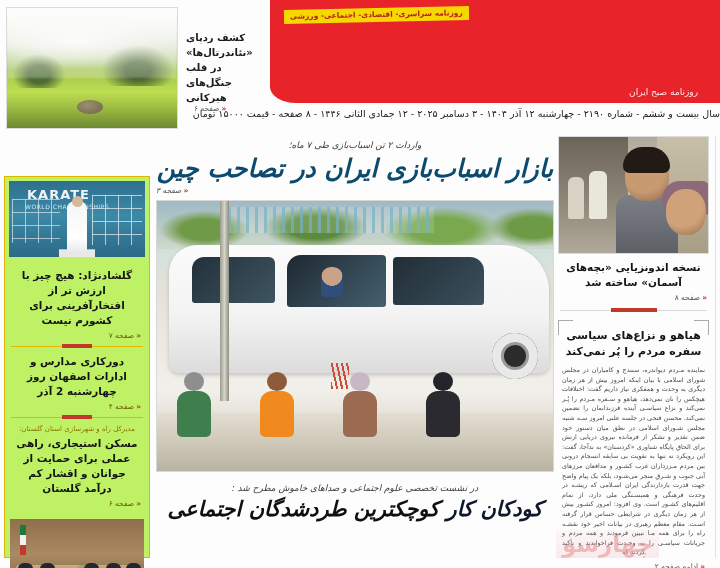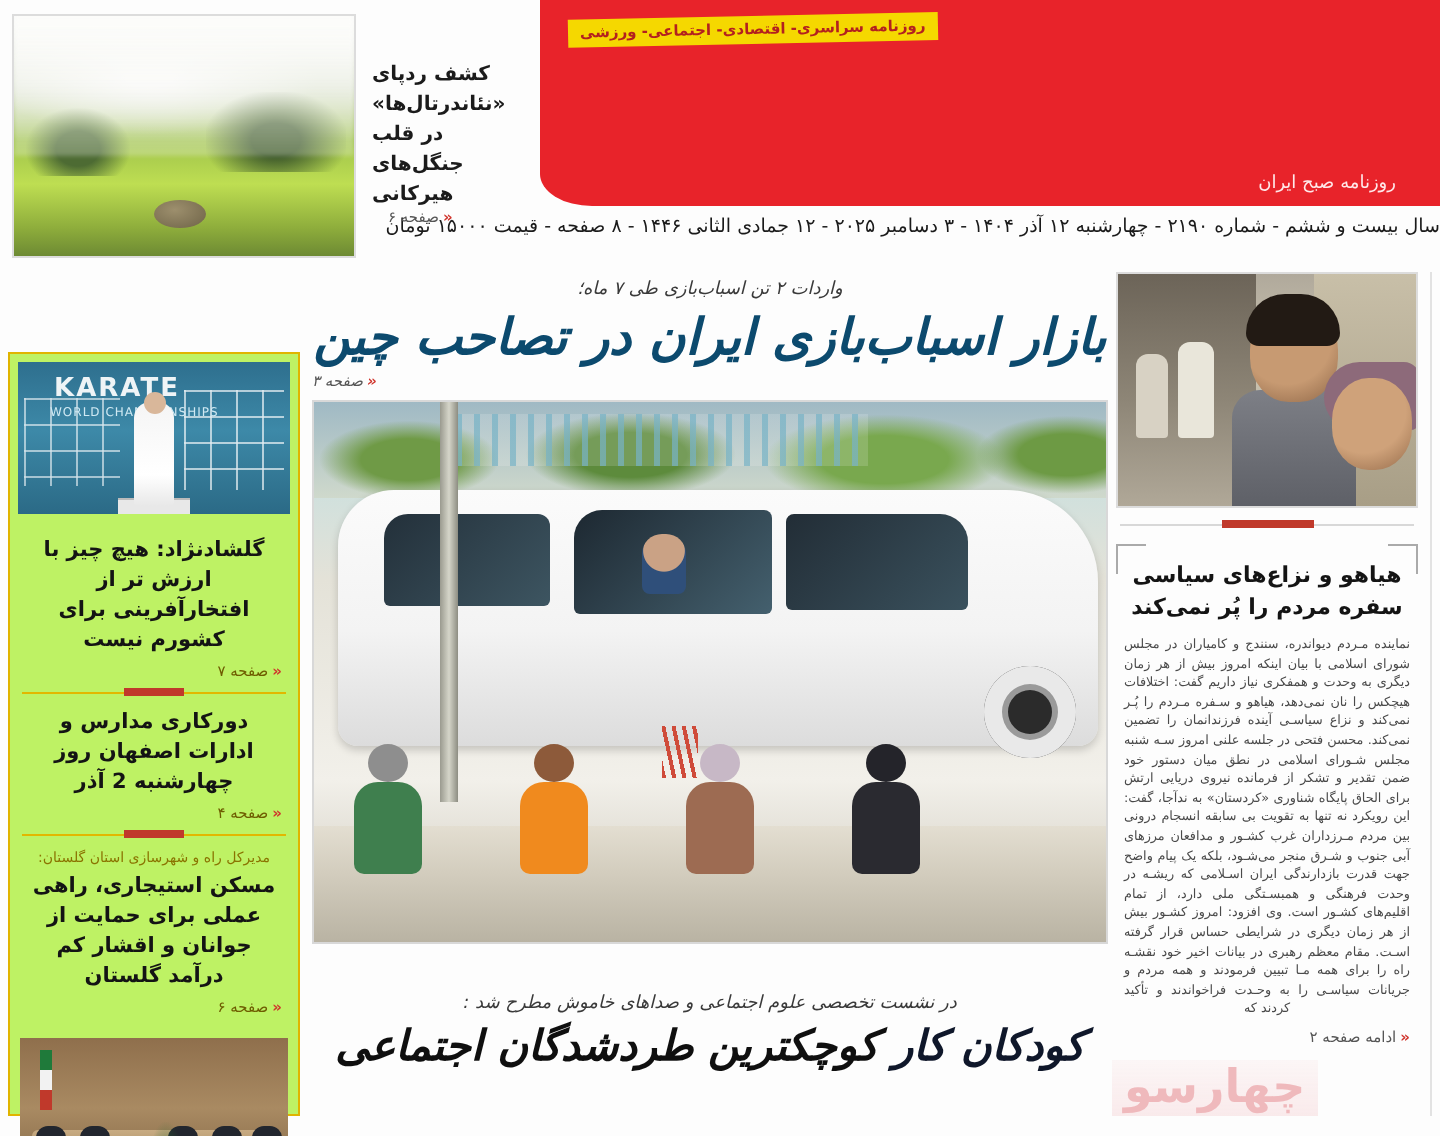--- a/index.html
+++ b/index.html
@@ -253,21 +253,21 @@
   .f1 { left: 5%; } .f1 .head { background: #8e8e8e; } .f1 .body { background: #3f7f4e; }
   .f2 { left: 26%; } .f2 .head { background: #8d5a3a; } .f2 .body { background: #f08a1e; }
   .f3 { left: 47%; } .f3 .head { background: #c7b8c6; } .f3 .body { background: #9d6b52; }
   .f4 { left: 68%; } .f4 .head { background: #24242a; } .f4 .body { background: #2a2a30; }
   .mp-flowers {
     position: absolute; left: 44%; bottom: 82px; width: 18px; height: 26px;
     background: repeating-linear-gradient(78deg, #cf4b3a 0 2px, rgba(255,255,255,0) 2px 5px);
   }
   .bot-kicker {
     text-align: center; direction: rtl; font-size: 9px; color: #3a3a3a;
-    margin-top: 25px; margin-bottom: 2px;
+    margin-top: 11px; margin-bottom: 2px;
   }
   .bot-headline {
     text-align: center; direction: rtl;
     font-size: 21px; line-height: 28px; font-weight: bold; color: #0f0f0f;
     letter-spacing: -.3px;
   }
   .bot-headline .red { color: #0f172a; }
 
   
   .col-right {
@@ -471,20 +471,24 @@
       <div class="street"></div>
       <div class="wall"></div>
       <div class="kid1"></div>
       <div class="kid2"></div>
       <div class="boy-body"></div>
       <div class="boy-head"></div>
       <div class="boy-hair"></div>
       <div class="girl-scarf"></div>
       <div class="girl-head"></div>
     </div>
+    <div class="rc-cap">
+      <div class="t">نسخه اندونزیایی «بچه‌های آسمان» ساخته شد</div>
+      <div class="pagelink"><span class="chev">«</span><span>صفحه ۸</span></div>
+    </div>
 
     <div class="rc-sep"></div>
 
     <div class="rc-article">
       <div class="rc-art-title">هیاهو و نزاع‌های سیاسی سفره مردم را پُر نمی‌کند</div>
       <div class="rc-art-body">نماینده مـردم دیواندره، سنندج و کامیاران در مجلس شورای اسلامی با بیان اینکه امروز بیش از هر زمان دیگری به وحدت و همفکری نیاز داریم گفت: اختلافات هیچکس را نان نمی‌دهد، هیاهو و سـفره مـردم را پُـر نمی‌کند و نزاع سیاسـی آینده فرزندانمان را تضمین نمی‌کند. محسن فتحی در جلسه علنی امروز سـه شنبه مجلس شـورای اسلامی در نطق میان دستور خود ضمن تقدیر و تشکر از فرمانده نیروی دریایی ارتش برای الحاق پایگاه شناوری «کردستان» به ندآجا، گفت: این رویکرد نه تنها به تقویت بی سابقه انسجام درونی بین مردم مـرزداران غرب کشـور و مدافعان مرزهای آبی جنوب و شـرق منجر می‌شـود، بلکه یک پیام واضح جهت قدرت بازدارندگی ایران اسـلامی که ریشـه در وحدت فرهنگی و همبسـتگی ملی دارد، از تمام اقلیم‌های کشـور است. وی افزود: امروز کشـور بیش از هر زمان دیگری در شرایطی حساس قرار گرفته اسـت. مقام معظم رهبری در بیانات اخیر خود نقشـه راه را برای همه مـا تبیین فرمودند و همه مردم و جریانات سیاسـی را به وحـدت فراخواندند و تأکید کردند که</div>
       <div class="rc-art-more">
         <div class="pagelink"><span class="chev">«</span><span>ادامه صفحه ۲</span></div>
       </div>
     </div>

